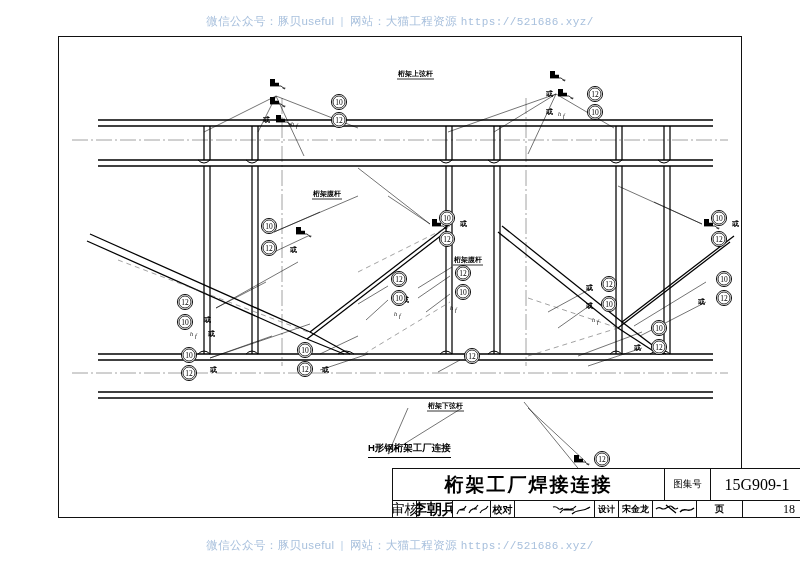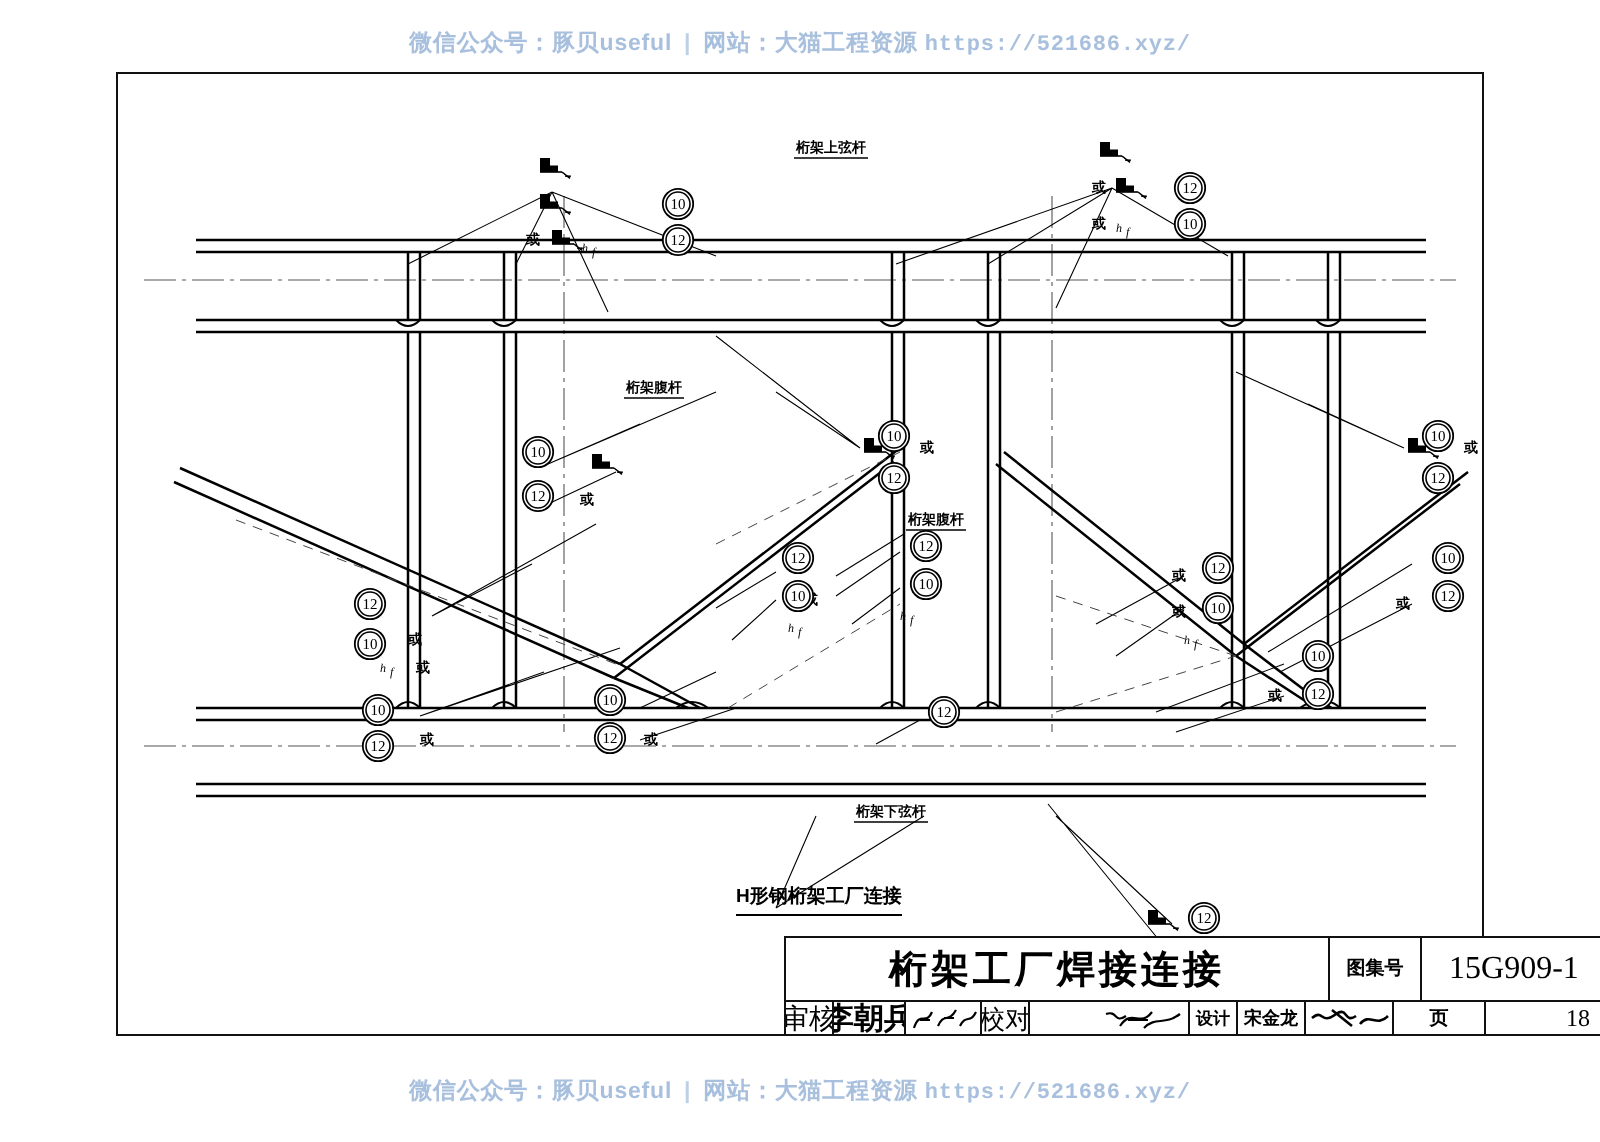--- a/index.html
+++ b/index.html
@@ -2,21 +2,21 @@
 <html><head>
 <meta charset="utf-8">
 <style>
   html,body{margin:0;padding:0;}
   body{
     width:800px;height:571px;background:#fff;overflow:hidden;position:relative;
     font-family:"Liberation Sans","DejaVu Sans",sans-serif;
   }
   .watermark{
     position:absolute;left:0;width:800px;text-align:center;
-    color:#a8c0dd;font-size:11.5px;letter-spacing:.4px;white-space:nowrap;font-weight:bold;
+    color:#a8c0dd;font-size:11.5px;letter-spacing:.4px;white-space:nowrap;
   }
   .watermark .sep{padding:0 6px;color:#bcd0e6;}
   .watermark .url{font-family:"Liberation Mono","DejaVu Sans Mono",monospace;font-size:11px;}
   #wm-top{top:14px;}
   #wm-bottom{top:538px;}
 
   
   #frame{
     position:absolute;left:58px;top:36px;width:684px;height:482px;
     border:1.6px solid #111;background:#fff;box-sizing:border-box;
@@ -36,29 +36,29 @@
   .tb-cell{
     box-sizing:border-box;border-right:1px solid #111;
     display:flex;align-items:center;justify-content:center;
     font-size:9px;color:#000;overflow:hidden;white-space:nowrap;
   }
   .tb-cell:last-child{border-right:none;}
   .tb-row.r1{border-bottom:1px solid #111;}
   #tb-main-title{
     flex:1 1 auto;font-size:19px;font-weight:bold;letter-spacing:2px;
   }
-  #tb-atlas-label{flex:0 0 46px;font-size:9.5px;font-weight:bold;}
+  #tb-atlas-label{flex:0 0 46px;font-size:9.5px;font-weight:normal;}
   #tb-atlas-value{flex:0 0 92px;font-size:16px;font-family:"Liberation Serif","DejaVu Serif",serif;}
   #tb-page-label{flex:0 0 46px;font-size:9.5px;font-weight:bold;}
   #tb-page-value{flex:0 0 92px;font-size:12px;font-family:"Liberation Serif","DejaVu Serif",serif;}
   .sig-label{flex:0 0 24px;font-size:14px;font-weight:normal;}
   .sig-name{flex:0 0 36px;font-size:15px;font-weight:bold;}
   .sig-mark{flex:0 0 38px;}
   .sig-mark svg{display:block;}
-  #sig-check-label{flex:0 0 24px;font-size:13px;font-weight:normal;}
+  #sig-check-label{flex:0 0 24px;font-size:10px;font-weight:bold;}
   #sig-check-name{flex:0 0 34px;font-size:9px;font-weight:bold;margin-top:48px;}
   #sig-check-mark{flex:0 0 46px;}
   #sig-design-label{flex:0 0 24px;font-size:8.5px;font-weight:bold;}
   #sig-design-name{flex:0 0 34px;font-size:9px;font-weight:bold;text-align:right;}
   #sig-design-mark{flex:0 0 44px;}
 
   
   #fig-caption{
     position:absolute;left:368px;top:442px;font-size:9.5px;font-weight:bold;
     color:#000;border-bottom:1.2px solid #000;padding-bottom:2px;white-space:nowrap;

